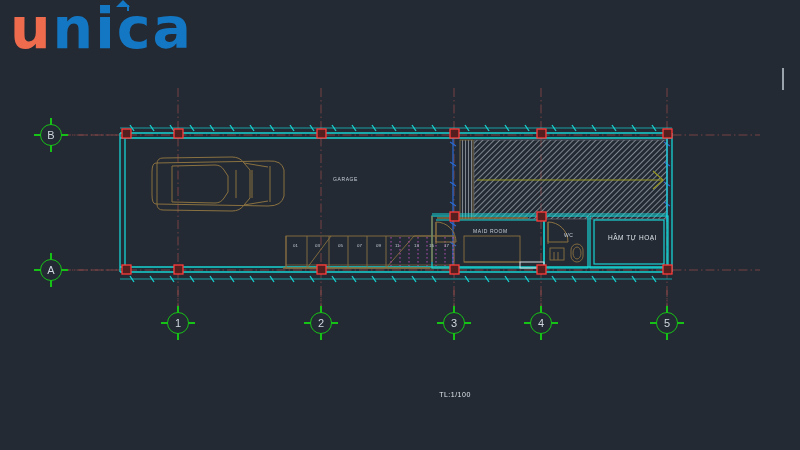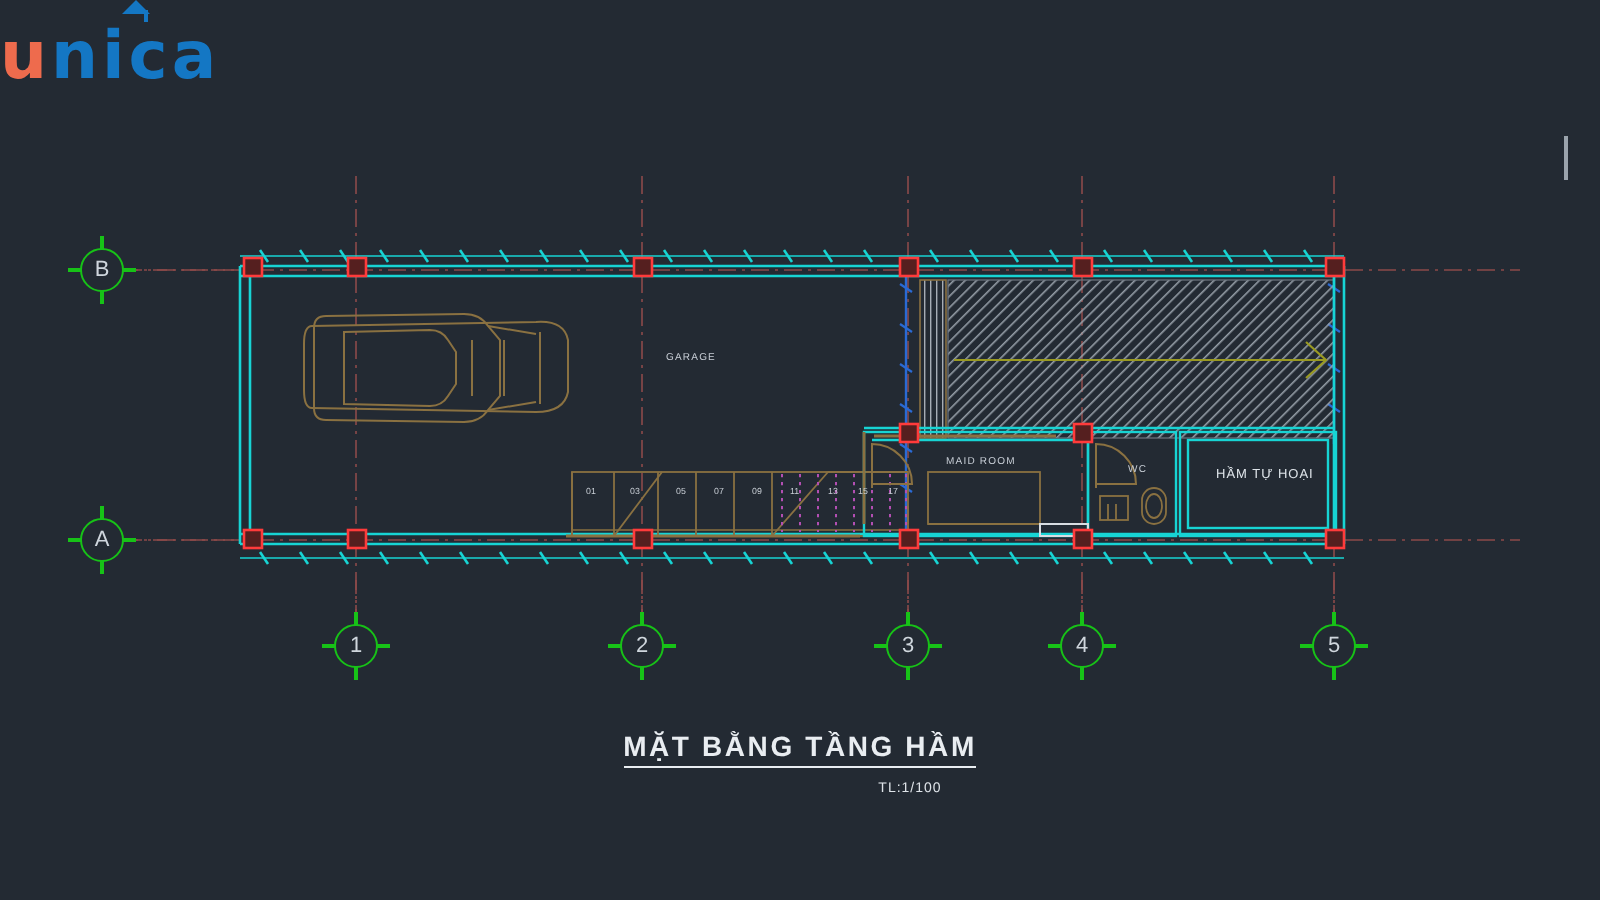--- a/index.html
+++ b/index.html
@@ -5,22 +5,22 @@
   html,body{margin:0;padding:0;background:#232a33;}
   body{
     width:800px;height:450px;overflow:hidden;position:relative;
     font-family:"Liberation Sans",sans-serif;
     background:#232a33;
   }
   #stage{position:absolute;inset:0;width:800px;height:450px;}
 
   
   #logo{
-    position:absolute;left:0;top:2px;
-    font-size:33px;font-weight:700;letter-spacing:2px;
+    position:absolute;left:10px;top:2px;
+    font-size:57px;font-weight:700;letter-spacing:2px;
     font-family:"DejaVu Sans",sans-serif;
     line-height:52px;
     text-align:center;
   }
   #logo .u{color:#ee6b4d;}
   #logo .rest{color:#1477c4;}
   #logo .capwrap{position:relative;display:inline-block;}
   #logo .cap{
     position:absolute;left:50%;top:-2px;transform:translateX(-50%);
     width:0;height:0;
@@ -388,21 +388,20 @@
   <div class="stnum" style="left:315px;top:243px;">03</div>
   <div class="stnum" style="left:338px;top:243px;">05</div>
   <div class="stnum" style="left:357px;top:243px;">07</div>
   <div class="stnum" style="left:376px;top:243px;">09</div>
   <div class="stnum" style="left:395px;top:243px;">11</div>
   <div class="stnum" style="left:414px;top:243px;">13</div>
   <div class="stnum" style="left:429px;top:243px;">15</div>
   <div class="stnum" style="left:444px;top:243px;">17</div>
 
   <div id="titleblock">
-    <div id="maintitle">MẶT BẰNG TẦNG HẦM</div>
     <div id="scale">
       <span>TL:1/100</span>
     </div>
   </div>
 
   <div id="edgemark"></div>
 
 </div>
 
 </body></html>

